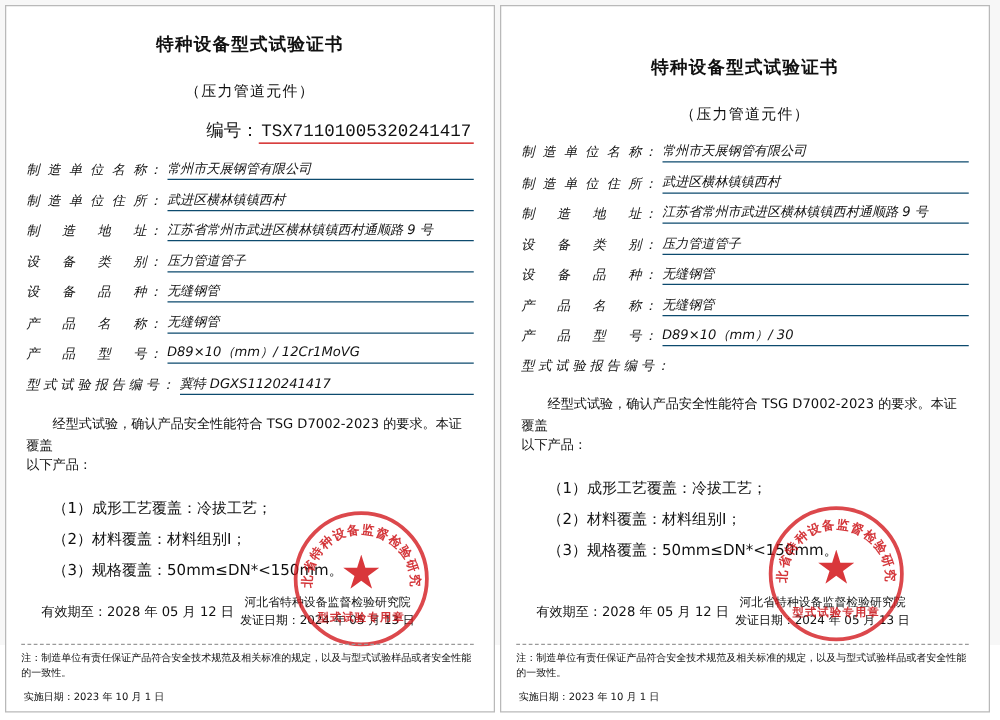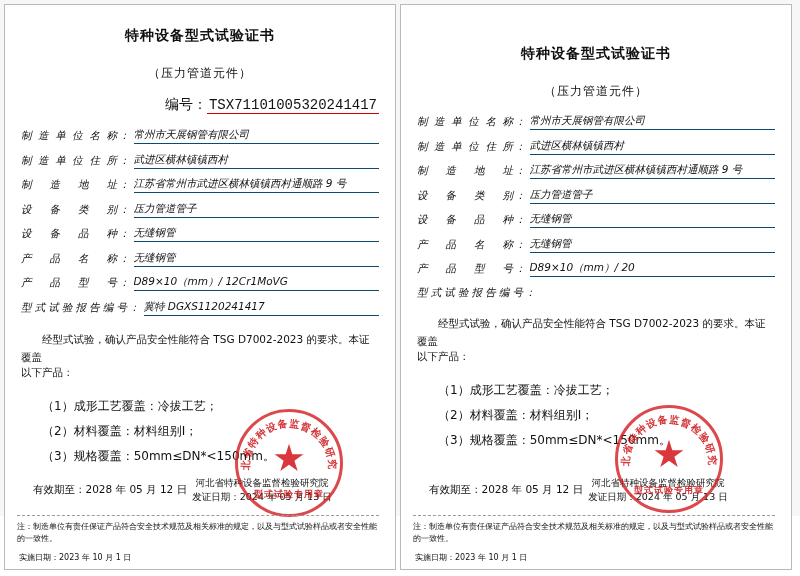--- a/index.html
+++ b/index.html
@@ -324,21 +324,21 @@
           <span class="fval">无缝钢管</span>
         </div>
         <div class="frow">
           <span class="flabel">产品名称</span>
             <span class="fcolon">：</span>
           <span class="fval">无缝钢管</span>
         </div>
         <div class="frow">
           <span class="flabel">产品型号</span>
             <span class="fcolon">：</span>
-          <span class="fval">D89×10（mm）/ 20</span>
+          <span class="fval">D89×10（mm）/ 30</span>
         </div>
         <div class="frow">
           <span class="flabel" style="width:106px">型式试验报告编号</span>
             <span class="fcolon">：</span>
         </div>
       </div>
 
       <div class="para">经型式试验，确认产品安全性能符合 TSG D7002-2023 的要求。本证覆盖</div>
       <div class="para2">以下产品：</div>
 

